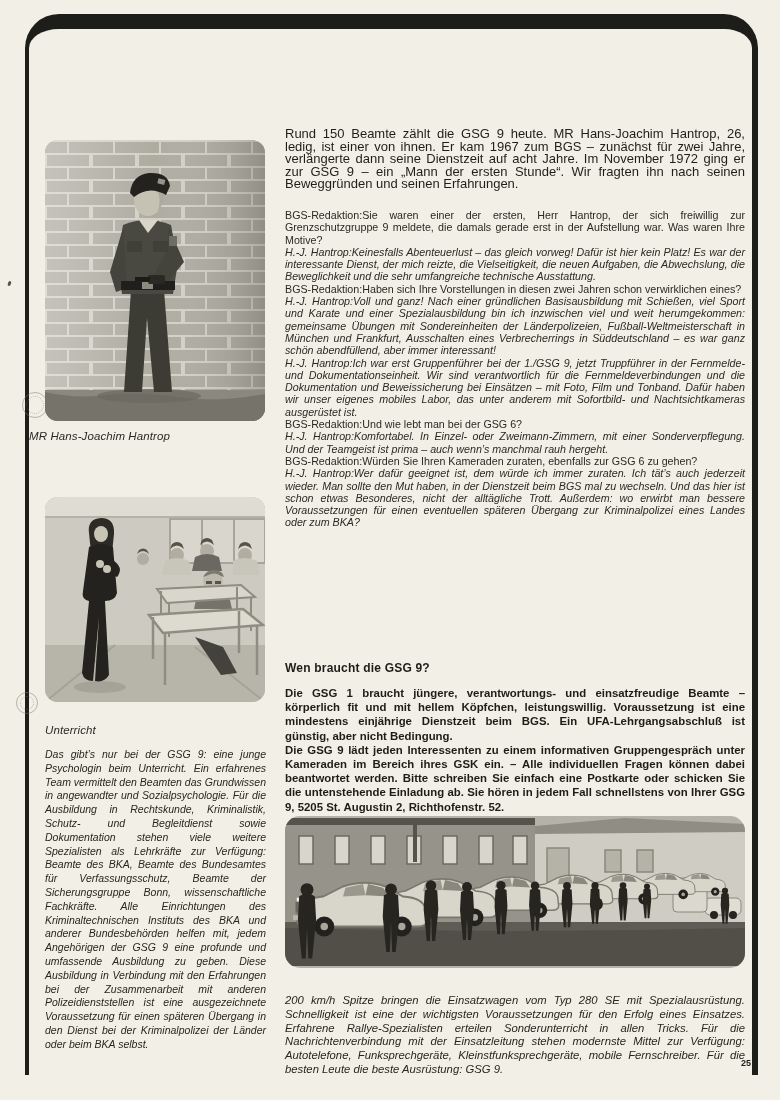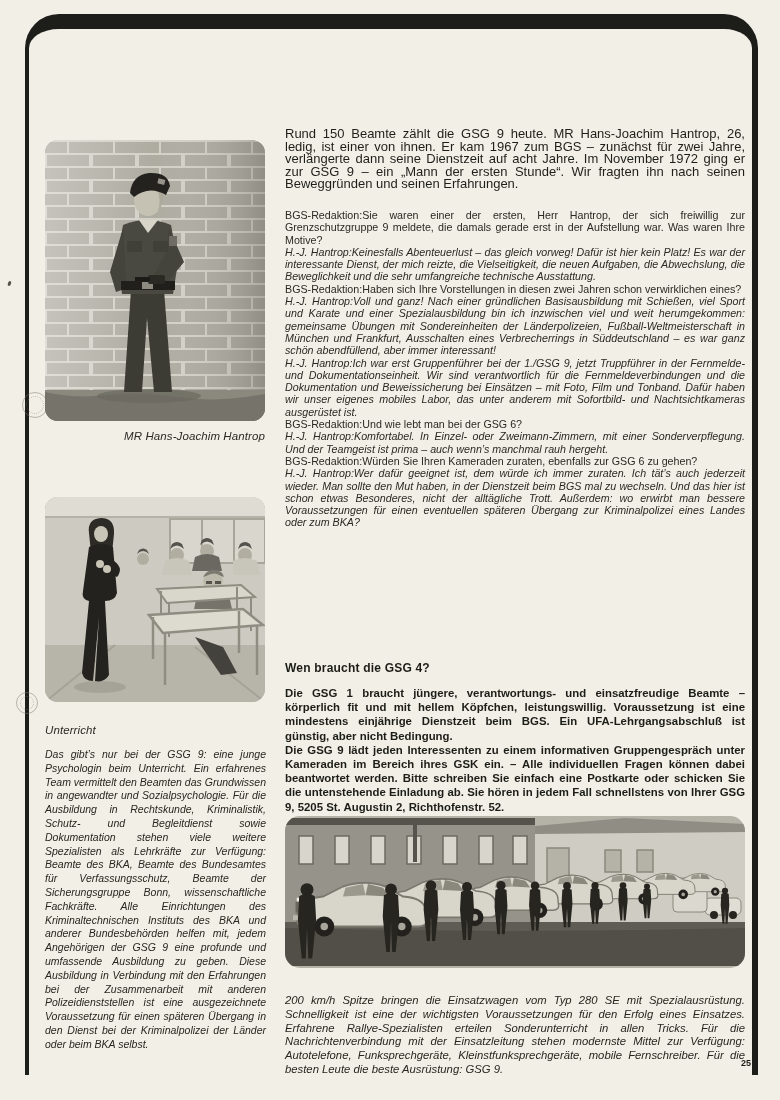--- a/index.html
+++ b/index.html
@@ -48,21 +48,21 @@
   }
   .photo svg{display:block;width:100%;height:100%;}
   .ph1{left:45px;top:140px;width:220px;height:281px;}
   .ph2{left:45px;top:497px;width:220px;height:205px;}
   .ph3{left:285px;top:816px;width:460px;height:152px;border-radius:15px;}
 
   .caption{
     position:absolute;font-style:italic;font-size:11.5px;color:#2a2a24;
     letter-spacing:.1px;
   }
-  .cap1{left:45px;top:430px;width:220px;text-align:right;}
+  .cap1{left:29px;top:430px;width:220px;}
   .cap2{left:45px;top:724px;width:220px;}
   .cap3{left:285px;top:974px;width:460px;}
 
   .left-body{
     position:absolute;left:45px;top:748px;width:221px;
     font-size:10.5px;line-height:13.8px;font-style:italic;
     text-align:justify;color:#28271f;
   }
 
   
@@ -215,21 +215,21 @@
     <p class="a"><span class="spk">H.-J. Hantrop:</span><span>Keinesfalls Abenteuerlust – das gleich vorweg! Dafür ist hier kein Platz! Es war der interessante Dienst, der mich reizte, die Vielseitigkeit, die neuen Aufgaben, die Abwechslung, die Beweglichkeit und die sehr umfangreiche technische Ausstattung.</span></p>
     <p class="q"><span class="spk">BGS-Redaktion:</span><span>Haben sich Ihre Vorstellungen in diesen zwei Jahren schon verwirklichen eines?</span></p>
     <p class="a"><span class="spk">H.-J. Hantrop:</span><span>Voll und ganz! Nach einer gründlichen Basisausbildung mit Schießen, viel Sport und Karate und einer Spezialausbildung bin ich inzwischen viel und weit herumgekommen: gemeinsame Übungen mit Sondereinheiten der Länderpolizeien, Fußball-Weltmeisterschaft in München und Frankfurt, Ausschalten eines Verbrecherrings in Süddeutschland – es war ganz schön abendfüllend, aber immer interessant!</span></p>
     <p class="a"><span class="spk">H.-J. Hantrop:</span><span>Ich war erst Gruppenführer bei der 1./GSG 9, jetzt Truppführer in der Fernmelde- und Dokumentationseinheit. Wir sind verantwortlich für die Fernmeldeverbindungen und die Dokumentation und Beweissicherung bei Einsätzen – mit Foto, Film und Tonband. Dafür haben wir unser eigenes mobiles Labor, das unter anderem mit Sofortbild- und Nachtsichtkameras ausgerüstet ist.</span></p>
     <p class="q"><span class="spk">BGS-Redaktion:</span><span>Und wie lebt man bei der GSG 6?</span></p>
     <p class="a"><span class="spk">H.-J. Hantrop:</span><span>Komfortabel. In Einzel- oder Zweimann-Zimmern, mit einer Sonderverpflegung. Und der Teamgeist ist prima – auch wenn’s manchmal rauh hergeht.</span></p>
     <p class="q"><span class="spk">BGS-Redaktion:</span><span>Würden Sie Ihren Kameraden zuraten, ebenfalls zur GSG 6 zu gehen?</span></p>
     <p class="a"><span class="spk">H.-J. Hantrop:</span><span>Wer dafür geeignet ist, dem würde ich immer zuraten. Ich tät’s auch jederzeit wieder. Man sollte den Mut haben, in der Dienstzeit beim BGS mal zu wechseln. Und das hier ist schon etwas Besonderes, nicht der alltägliche Trott. Außerdem: wo erwirbt man bessere Voraussetzungen für einen eventuellen späteren Übergang zur Kriminalpolizei eines Landes oder zum BKA?</span></p>
   </div>
 
-  <div class="rcol heading">Wen braucht die GSG 4?</div>
+  <div class="rcol heading">Wen braucht die GSG 9?</div>
 
   <div class="rcol boldpars">
     <p>Die GSG 1 braucht jüngere, verantwortungs- und einsatzfreudige Beamte – körperlich fit und mit hellem Köpfchen, leistungswillig. Voraussetzung ist eine mindestens einjährige Dienstzeit beim BGS. Ein UFA-Lehrgangsabschluß ist günstig, aber nicht Bedingung.</p>
     <p>Die GSG 9 lädt jeden Interessenten zu einem informativen Gruppengespräch unter Kameraden im Bereich ihres GSK ein. – Alle individuellen Fragen können dabei beantwortet werden. Bitte schreiben Sie einfach eine Postkarte oder schicken Sie die untenstehende Einladung ab. Sie hören in jedem Fall schnellstens von Ihrer GSG 9, 5205 St. Augustin 2, Richthofenstr. 52.</p>
   </div>
 
   <div class="photo ph3">
     <svg viewBox="0 0 460 148" xmlns="http://www.w3.org/2000/svg">
       <defs>
         <g id="car3">

